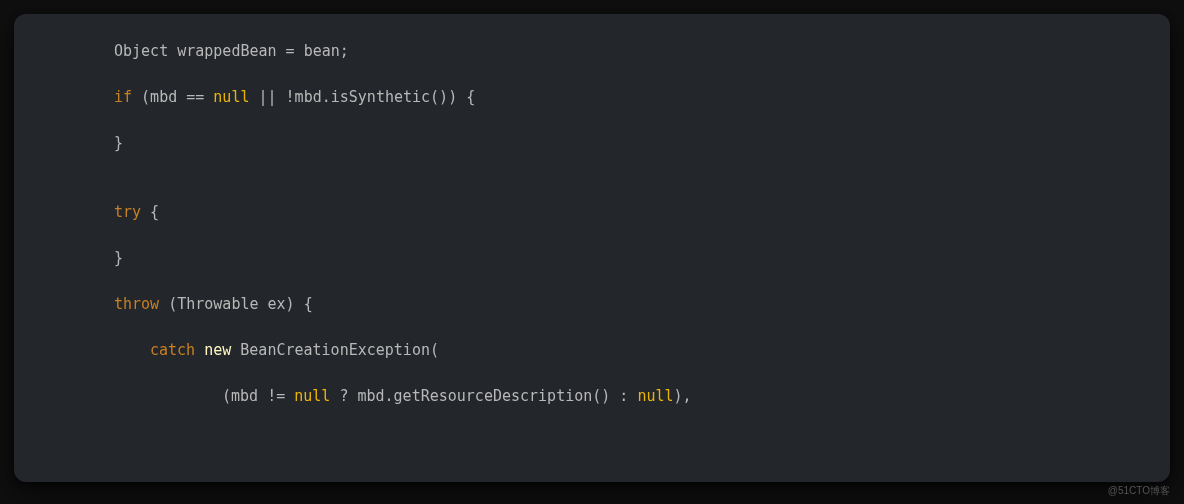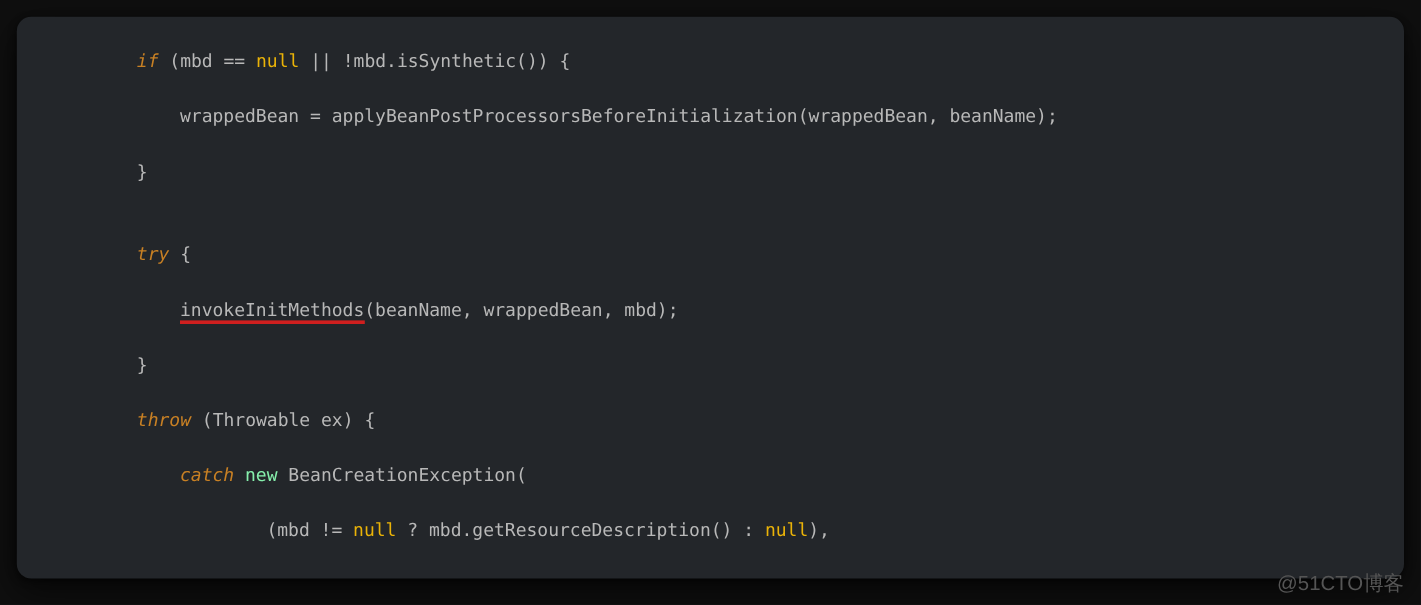--- a/index.html
+++ b/index.html
@@ -20,47 +20,45 @@
       height: 468px;
       overflow: hidden;
     }
     pre {
       font-family: inherit;
       font-size: 15px;
       line-height: 23px;
       color: #b8b8b8;
       white-space: pre;
     }
-    .kw   { color: #c88024; font-style: italic; }
+    .kw   { color: #c88024; }
     .null { color: #eab308; }
-    .new  { color: #86efac; }
+    .new  { color: #fef9c3; }
     .u1   { border-bottom: 3px solid #d01f1f; padding-bottom: 2px; display: inline-block; line-height: .85; }
     .watermark {
       position: absolute;
       right: 14px;
       bottom: 6px;
       color: #555;
-      font-size: 17px;
+      font-size: 10px;
       font-family: -apple-system, sans-serif;
     }
     .ln { display: block; padding-left: 60px; }
     .ln1 { padding-left: 96px; }
     .ln2 { padding-left: 168px; }
   </style>
 </head>
 <body>
 
 <div class="codebox">
-<pre>
+<pre><span class="ln"><span>Object wrappedBean = bean;</span></span>
 <span class="ln"><span class="kw">if</span><span> (mbd == </span><span class="null">null</span><span> || !mbd.isSynthetic()) {</span></span>
-<span class="ln ln1"><span>wrappedBean = applyBeanPostProcessorsBeforeInitialization(wrappedBean, beanName);</span></span>
 <span class="ln"><span>}</span></span>
 <span class="ln"></span>
 <span class="ln"><span class="kw">try</span><span> {</span></span>
-<span class="ln ln1"><span class="u1">invokeInitMethods</span><span>(beanName, wrappedBean, mbd);</span></span>
 <span class="ln"><span>}</span></span>
 <span class="ln"><span class="kw">throw</span><span> (Throwable ex) {</span></span>
 <span class="ln ln1"><span class="kw">catch</span><span class="new"> new</span><span> BeanCreationException(</span></span>
 <span class="ln ln2"><span>(mbd != </span><span class="null">null</span><span> ? mbd.getResourceDescription() : </span><span class="null">null</span><span>),</span></span>
 
 
 
 
 </pre>
 </div>

